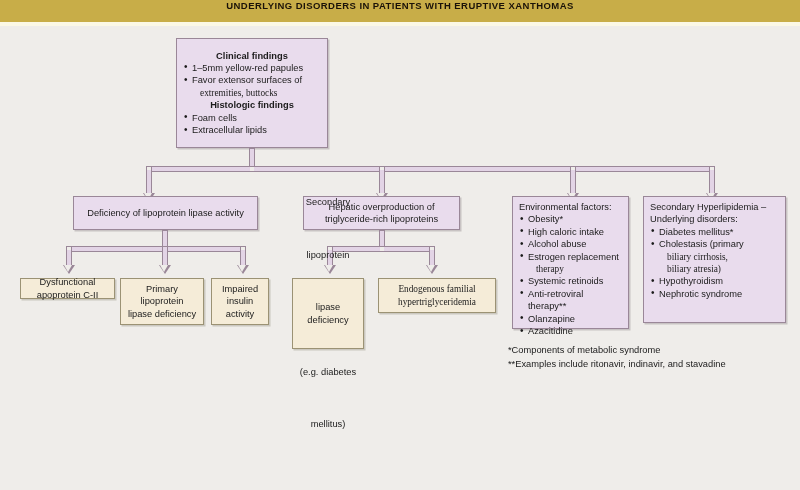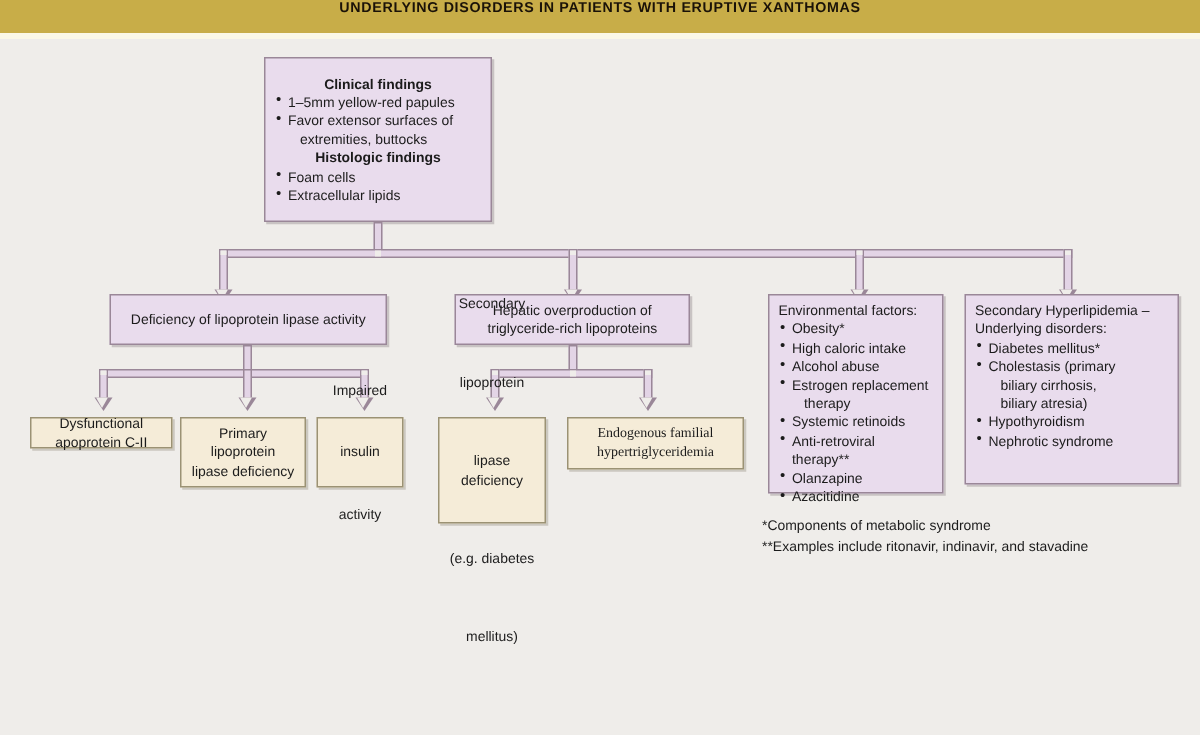--- a/index.html
+++ b/index.html
@@ -50,21 +50,21 @@
   .bx-lead{display:block;text-align:left;}
   .bx-line{display:block;}
   ul.bul{list-style:none;margin:0;padding:0;}
   ul.bul li{
     position:relative;padding-left:9px;margin:0;text-align:left;
   }
   ul.bul li::before{
     content:"\2022";position:absolute;left:1px;top:-0.5px;font-size:10px;
   }
   ul.bul li.cont::before{content:"";}
-  ul.bul li.cont{padding-left:17px;}
+  ul.bul li.cont{padding-left:17px;font-family:Liberation Serif, serif;}
 
   
   .conn{
     position:absolute;
     background:#e3d4e6;
     border:1px solid #9a8798;
     box-sizing:border-box;
   }
   .conn.h{height:6px;}
   .conn.v{width:6px;}
@@ -192,21 +192,21 @@
     <span class="bx-line">Dysfunctional</span>
     <span class="bx-line">apoprotein C-II</span>
   </div>
 
   <div class="box tan ctr" style="left:120px;top:278px;width:84px;height:47px;">
     <span class="bx-line">Primary</span>
     <span class="bx-line">lipoprotein</span>
     <span class="bx-line">lipase deficiency</span>
   </div>
 
-  <div class="box tan ctr" style="left:211px;top:278px;width:58px;height:47px;gap:29px;">
+  <div class="box tan ctr" style="left:211px;top:278px;width:58px;height:47px;">
     <span class="bx-line">Impaired</span>
     <span class="bx-line">insulin</span>
     <span class="bx-line">activity</span>
   </div>
 
   <div class="conn v" style="left:379px;top:230px;height:20px;"></div>
   <div class="conn h" style="left:327px;top:246px;width:108px;"></div>
   <div class="mask" style="left:380px;top:247px;width:4px;height:4px;"></div>
 
   <div class="conn v" style="left:327px;top:246px;height:22px;"></div>

